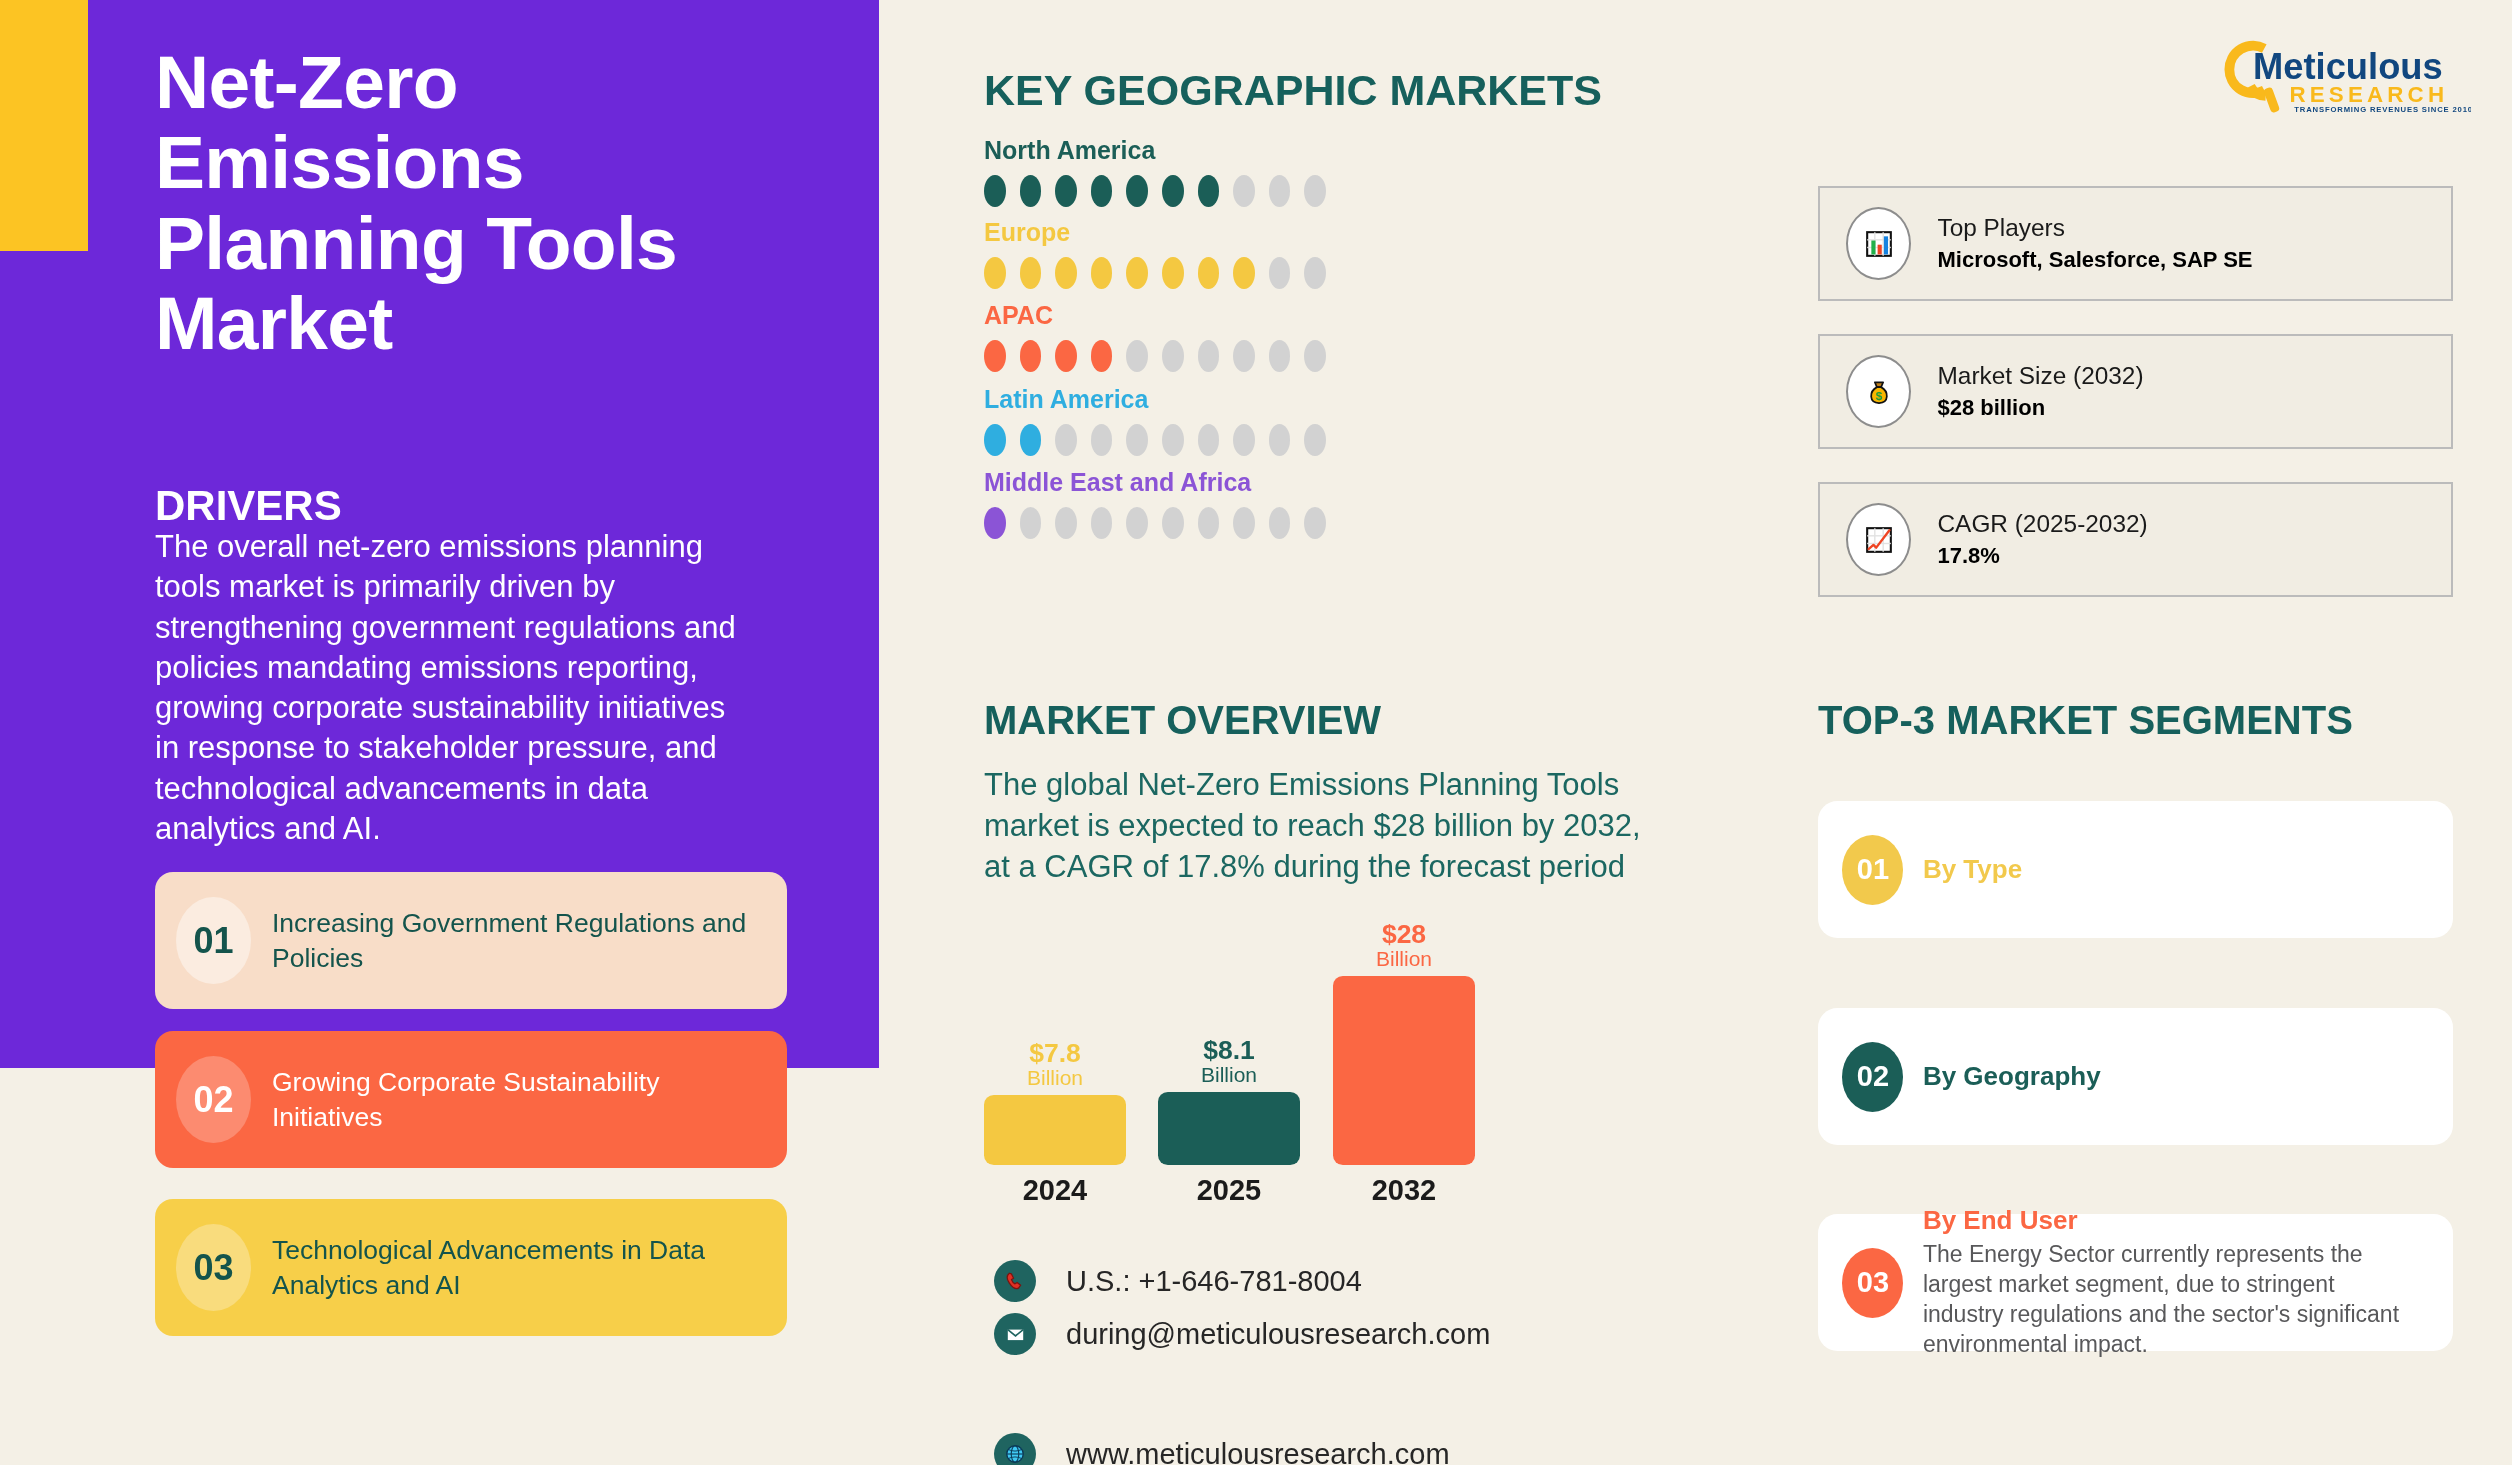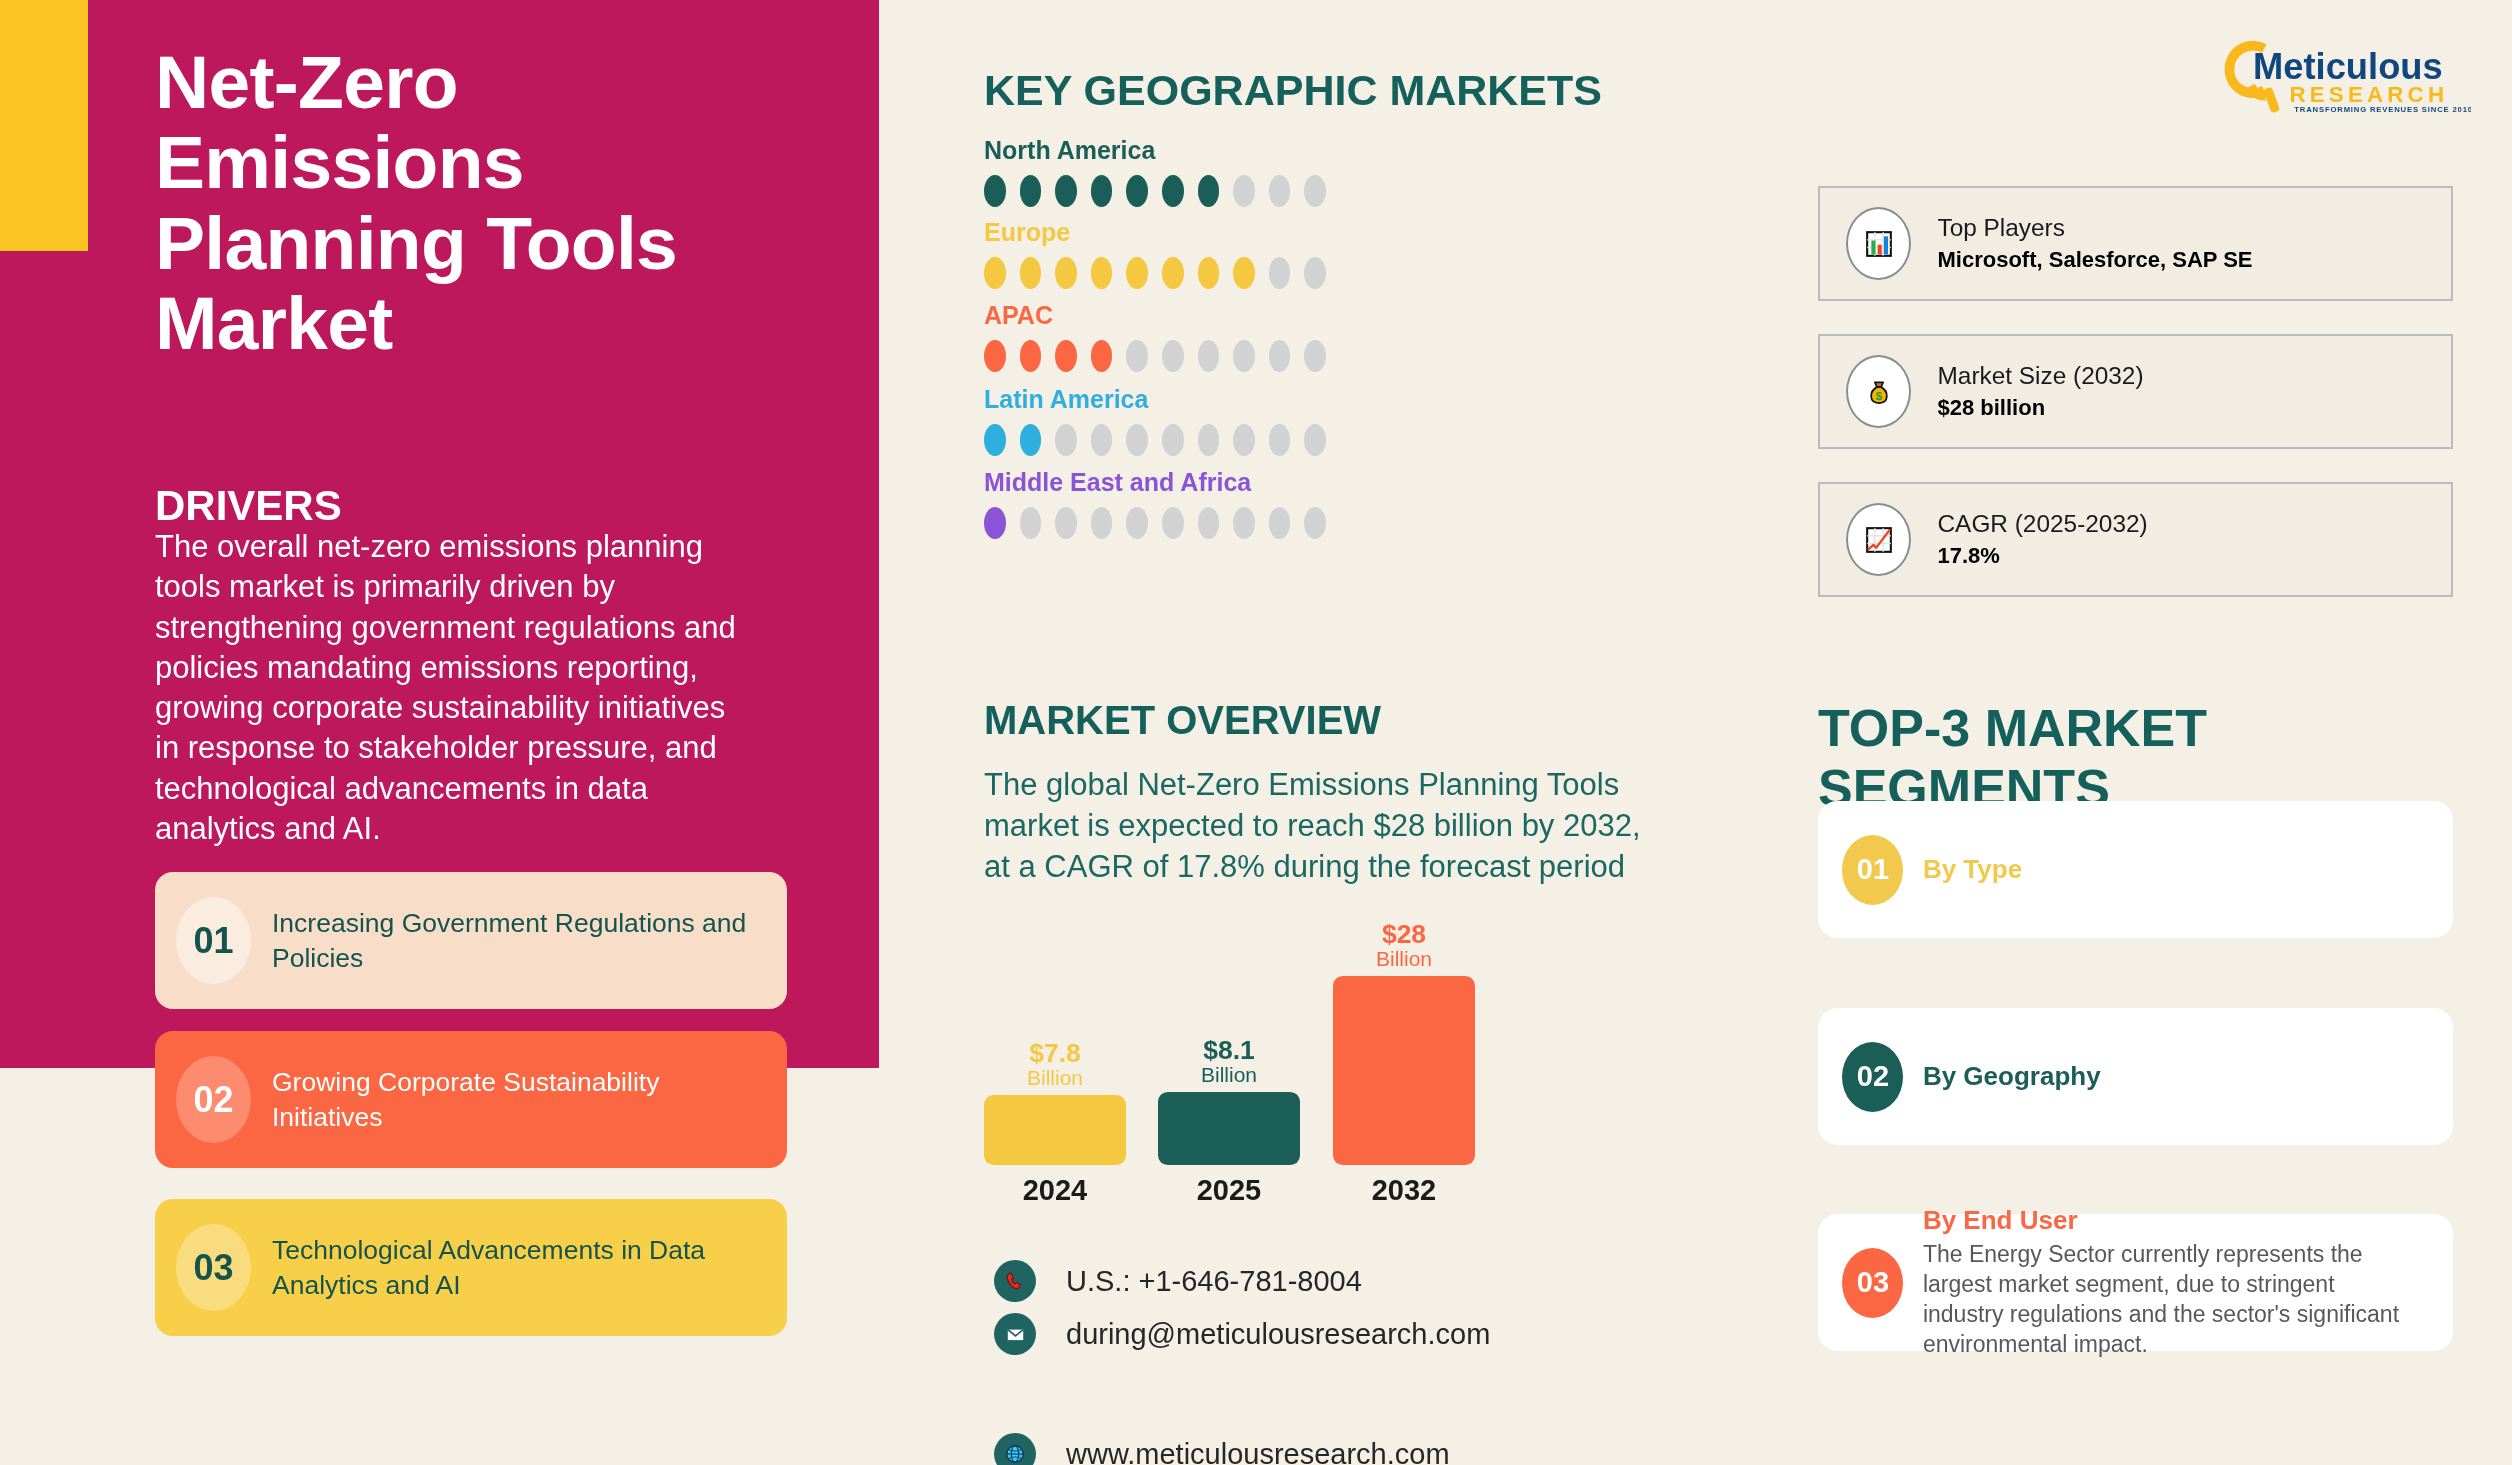--- a/index.html
+++ b/index.html
@@ -8,21 +8,21 @@
     background: #F4F0E6;
     font-family: "Liberation Sans", sans-serif;
     position: relative;
     overflow: hidden;
   }
 
   
   #left-panel {
     position: absolute; left: 0; top: 0;
     width: 879px; height: 1068px;
-    background: #be185d;
+    background: #6d28d9;
   }
   #yellow-accent {
     position: absolute; left: 0; top: 0;
     width: 88px; height: 251px;
     background: #FCC423;
   }
   #main-title {
     position: absolute; left: 155px; top: 42px;
     width: 670px;
     color: #FFFFFF;
@@ -149,21 +149,21 @@
     width: 42px; height: 42px; border-radius: 50%;
     background: #1F6460;
     display: flex; align-items: center; justify-content: center;
     flex: 0 0 auto;
   }
   .contact-text { margin-left: 30px; font-size: 29px; color: #262626; }
 
   
   #seg-heading {
     position: absolute; left: 1818px; top: 698px;
-    color: #16605C; font-size: 52px; font-weight: bold;
+    color: #16605C; font-size: 40px; font-weight: bold;
   }
   .seg-card {
     position: absolute; left: 1818px;
     width: 635px;
     border-radius: 19.5px;
     background: #FFFFFF;
     display: flex; align-items: center;
   }
   .seg-card.g1 { top: 801px; height: 137px; }
   .seg-card.g2 { top: 1008px; height: 137px; }

